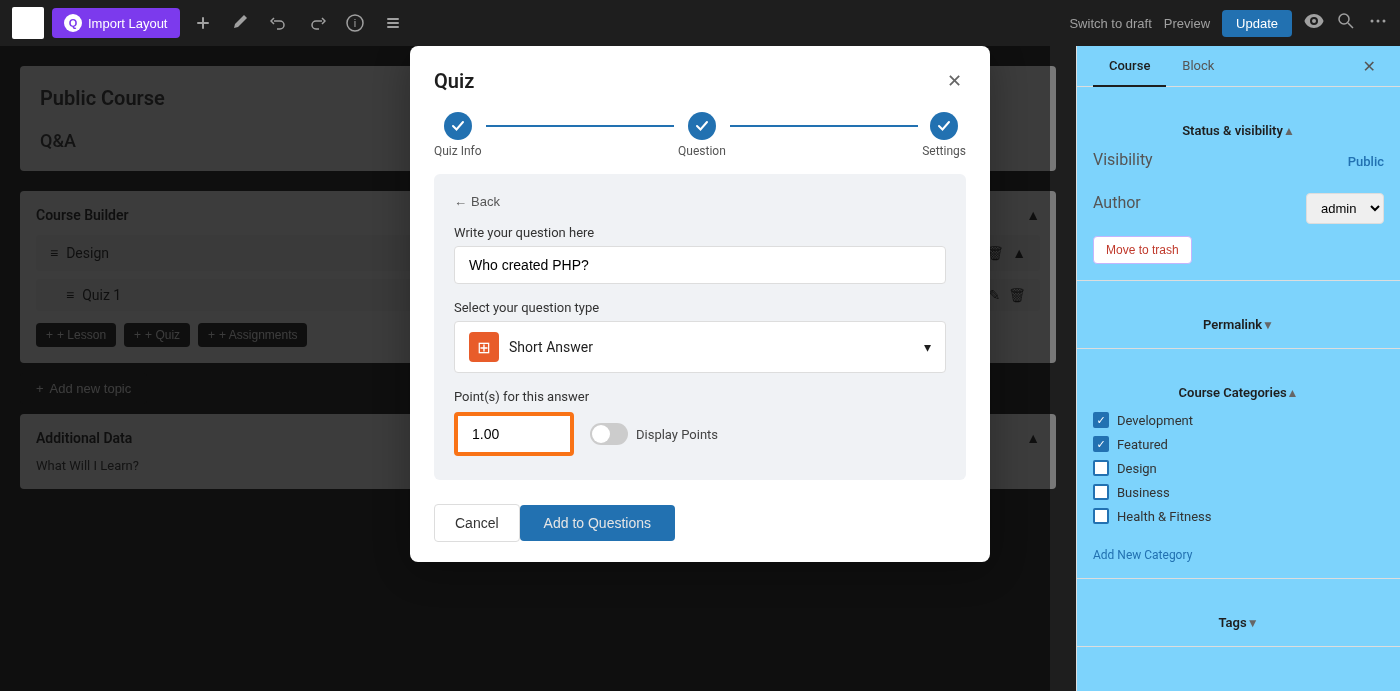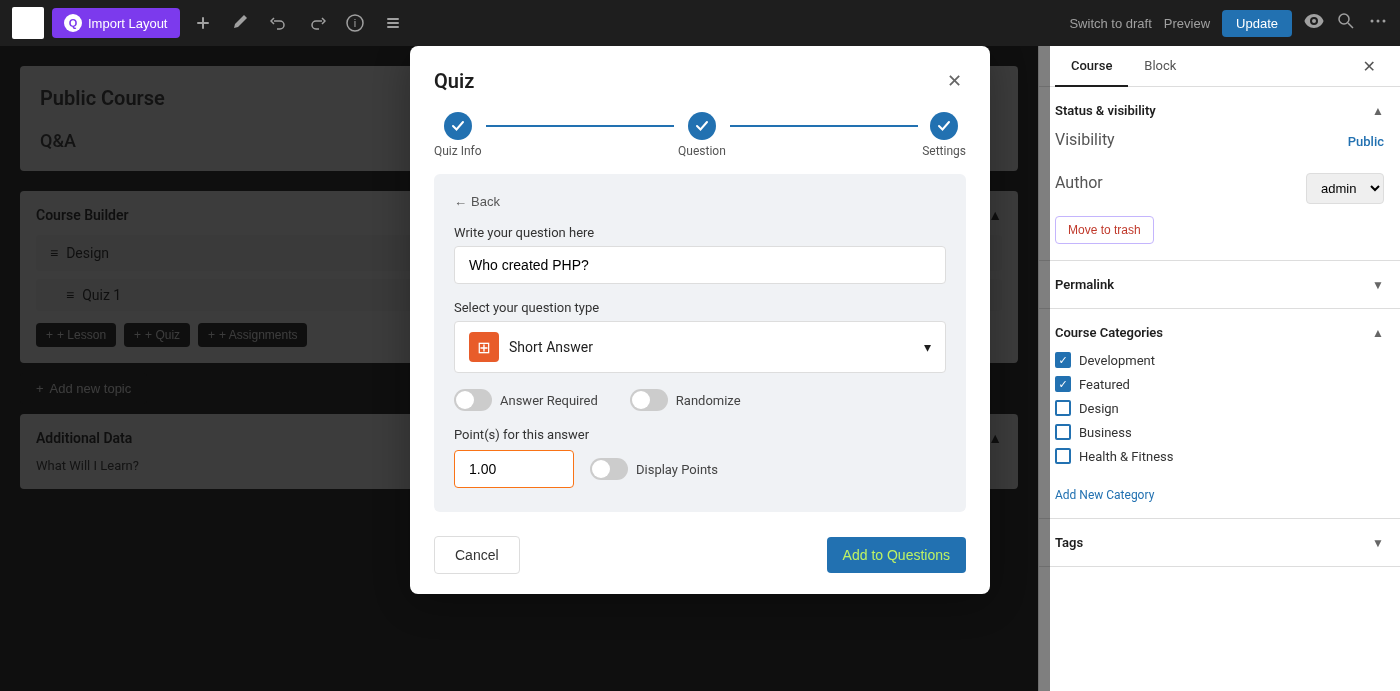--- a/index.html
+++ b/index.html
@@ -346,56 +346,55 @@
     .points-section { margin-bottom: 4px; }
     .points-row {
       display: flex;
       align-items: center;
       gap: 16px;
       margin-top: 8px;
     }
     .points-input {
       width: 120px;
       padding: 10px 14px;
-      border: 1px solid #f97316;
+      border: 4px solid #f97316;
       border-radius: 4px;
       font-size: 14px;
       background: white;
     }
 
     
     .modal-footer {
       display: flex;
-      justify-content: space-between;
       align-items: center;
       padding: 0 24px 20px;
     }
     .cancel-btn {
       background: white;
       border: 1px solid #ddd;
       border-radius: 4px;
       padding: 10px 20px;
       cursor: pointer;
       font-size: 14px;
       color: #333;
     }
     .add-questions-btn {
       background: #2271b1;
-      color: #bef264;
-      border: none;
-      border-radius: 4px;
-      padding: 10px 16px;
+      color: #e5e5e5;
+      border: none;
+      border-radius: 4px;
+      padding: 10px 24px;
       cursor: pointer;
       font-size: 14px;
     }
 
     
     .right-panel {
-      width: 362px;
-      background: #ffffff;
+      width: 324px;
+      background: #7dd3fc;
       border-left: 1px solid #ddd;
       overflow-y: auto;
       flex-shrink: 0;
     }
     .rp-tabs {
       display: flex;
       border-bottom: 1px solid #ddd;
       padding: 0 16px;
       position: relative;
     }
@@ -422,23 +421,24 @@
       color: #555;
       display: flex; align-items: center;
     }
 
     .rp-section {
       border-bottom: 1px solid #ddd;
       padding: 16px;
     }
     .rp-section-header {
       display: flex;
-      justify-content: space-between;
-      align-items: center;
-      cursor: pointer;
+      justify-content: center;
+      align-items: center;
+      cursor: pointer;
+      margin-top: 20px;
     }
     .rp-section-title { font-size: 13px; font-weight: 600; color: #1e1e1e; }
     .rp-chevron { font-size: 12px; color: #666; }
 
     .rp-field { margin-top: 12px; }
     .rp-field-label { font-size: 16px; color: #555; margin-bottom: 4px; }
     .rp-field-value { font-size: 13px; color: #2271b1; font-weight: 500; }
 
     .publish-date { font-size: 12px; color: #2271b1; }
 
@@ -769,34 +769,20 @@
 
     <label class="form-label">Select your question type</label>
     <div class="question-type-selector">
       <div class="qt-left">
         <div class="qt-icon">⊞</div>
         <span>Short Answer</span>
       </div>
       <span>▾</span>
     </div>
 
-    <div class="toggle-row">
-      <div class="toggle-item">
-        <div class="toggle off">
-          <div class="toggle-knob"></div>
-        </div>
-        <span class="toggle-label">Answer Required</span>
-      </div>
-      <div class="toggle-item">
-        <div class="toggle off">
-          <div class="toggle-knob"></div>
-        </div>
-        <span class="toggle-label">Randomize</span>
-      </div>
-    </div>
 
     <div class="points-section">
       <label class="form-label">Point(s) for this answer</label>
       <div class="points-row">
         <input class="points-input" type="text" value="1.00" style="">
         <div class="toggle-item">
           <div class="toggle off">
             <div class="toggle-knob"></div>
           </div>
           <span class="toggle-label">Display Points</span>

